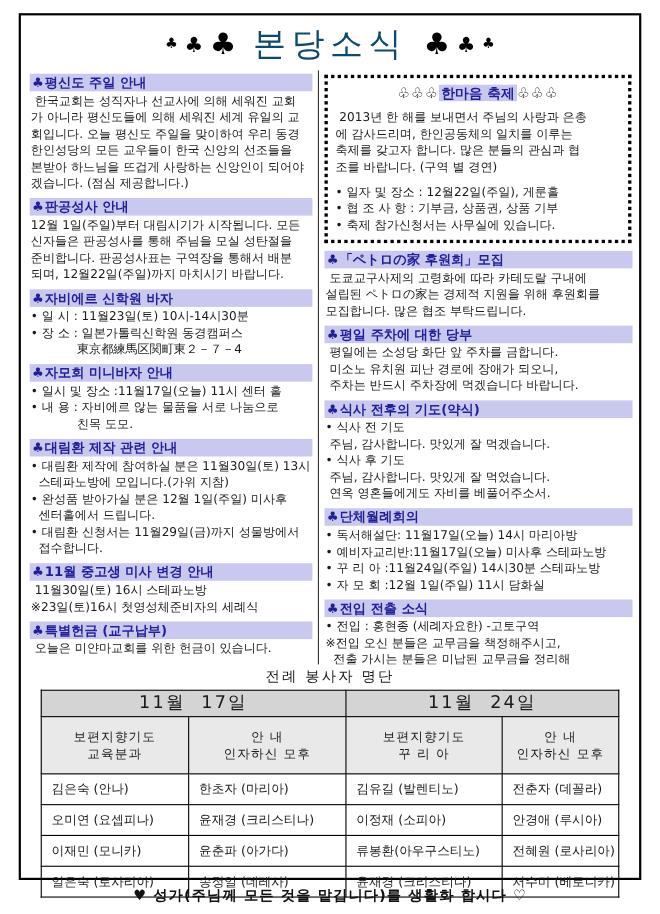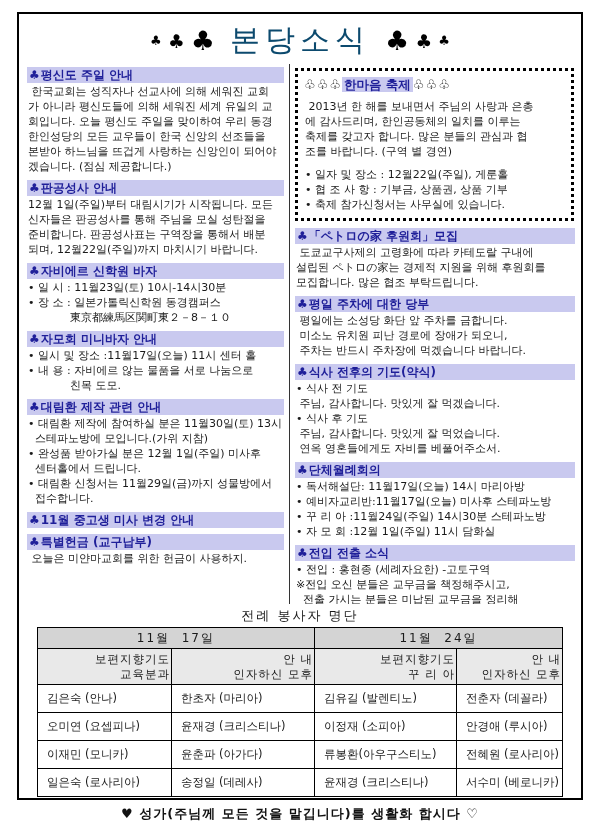--- a/index.html
+++ b/index.html
@@ -31,41 +31,41 @@
     font-weight:bold; font-size:12px; line-height:16px; padding:0 2px;
   }
   .sec-title .club-inline { font-size:12px; margin-right:1px; }
   .sec-body {
     font-size:11px; line-height:15px; white-space:pre-wrap; padding:1px 0 0 1px;
   }
   
   .festival-box {
     border:3px dotted #000; padding:5px 6px 6px 6px; margin:1px 1px 7px 0;
   }
-  .festival-title { font-size:12px; line-height:17px; margin-bottom:4px; white-space:nowrap; }
+  .festival-title { text-align:center; font-size:12px; line-height:17px; margin-bottom:4px; white-space:nowrap; }
   .club-outline { font-size:13px; color:#000; letter-spacing:1px; }
   .festival-title-text {
     background:var(--section-header-bg, #c9c9ef);
     color:var(--section-header-text, #1f1f99);
     font-weight:bold; padding:0 2px; font-size:12.5px;
   }
   .festival-box .sec-body { margin-bottom:7px; }
   .festival-box .sec-body:last-child { margin-bottom:0; }
   
   .roster { height:194px; box-sizing:border-box; padding-top:3px; }
   .roster-title { text-align:center; font-size:13px; line-height:17px; letter-spacing:2px; }
   table.roster-table { border-collapse:collapse; margin:3px auto 0 auto; table-layout:fixed; }
   .roster-table th, .roster-table td { border:1.5px solid #000; box-sizing:border-box; }
   .date-th {
     background:var(--table-header-bg, #d4d4d4);
-    font-size:12px; font-weight:normal; height:21px; text-align:center; white-space:pre-wrap; letter-spacing:2px;
+    font-size:16px; font-weight:normal; height:21px; text-align:center; white-space:pre-wrap; letter-spacing:2px;
   }
   .role-th {
     background:var(--table-subheader-bg, #e9e9e9);
-    font-size:11.5px; font-weight:normal; height:36px; text-align:right;
+    font-size:11.5px; font-weight:normal; height:52px; text-align:center;
     white-space:pre-line; line-height:15px; letter-spacing:1px;
   }
   .roster-table td {
     font-size:11.5px; height:28px; padding:2px 3px 2px 9px; text-align:left;
     white-space:nowrap; overflow:hidden;
   }
   
   .footer {
     position:absolute; left:0; right:0; top:805px; text-align:center;
     font-size:13px; font-weight:bold; color:#111; letter-spacing:1px;
@@ -99,21 +99,21 @@
         <div class="sec-body">12월 1일(주일)부터 대림시기가 시작됩니다. 모든
 신자들은 판공성사를 통해 주님을 모실 성탄절을
 준비합니다. 판공성사표는 구역장을 통해서 배분
 되며, 12월22일(주일)까지 마치시기 바랍니다.</div>
       </div>
 
       <div class="section">
         <div class="sec-title"><span class="club-inline">♣</span><span>자비에르 신학원 바자</span></div>
         <div class="sec-body">• 일 시 : 11월23일(토) 10시-14시30분
 • 장 소 : 일본가톨릭신학원 동경캠퍼스
-            東京都練馬区関町東２－8－１０</div>
+            東京都練馬区関町東２－７－4</div>
       </div>
 
       <div class="section">
         <div class="sec-title"><span class="club-inline">♣</span><span>자모회 미니바자 안내</span></div>
         <div class="sec-body">• 일시 및 장소 :11월17일(오늘) 11시 센터 홀
 • 내 용 : 자비에르 않는 물품을 서로 나눔으로
             친목 도모.</div>
       </div>
 
       <div class="section">
@@ -121,25 +121,27 @@
         <div class="sec-body">• 대림환 제작에 참여하실 분은 11월30일(토) 13시
   스테파노방에 모입니다.(가위 지참)
 • 완성품 받아가실 분은 12월 1일(주일) 미사후
   센터홀에서 드립니다.
 • 대림환 신청서는 11월29일(금)까지 성물방에서
   접수합니다.</div>
       </div>
 
       <div class="section">
         <div class="sec-title"><span class="club-inline">♣</span><span>11월 중고생 미사 변경 안내</span></div>
+        <div class="sec-body"> 11월30일(토) 16시 스테파노방
+※23일(토)16시 첫영성체준비자의 세례식</div>
       </div>
 
       <div class="section">
         <div class="sec-title"><span class="club-inline">♣</span><span>특별헌금 (교구납부)</span></div>
-        <div class="sec-body"> 오늘은 미얀마교회를 위한 헌금이 사용하지.</div>
+        <div class="sec-body"> 오늘은 미얀마교회를 위한 헌금이 있습니다.</div>
       </div>
 
     </div>
 
     <div class="col-right">
 
       <div class="festival-box">
         <div class="festival-title">
           <span class="club-outline">♧♧♧</span><span class="festival-title-text">한마음 축제</span><span class="club-outline">♧♧♧</span>
         </div>

